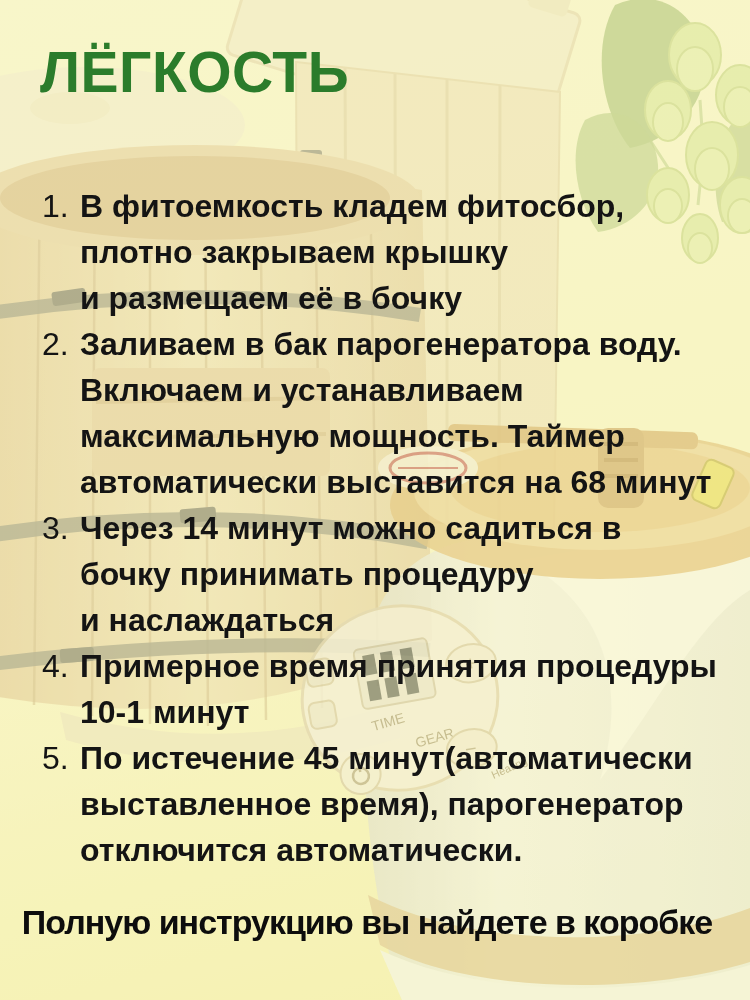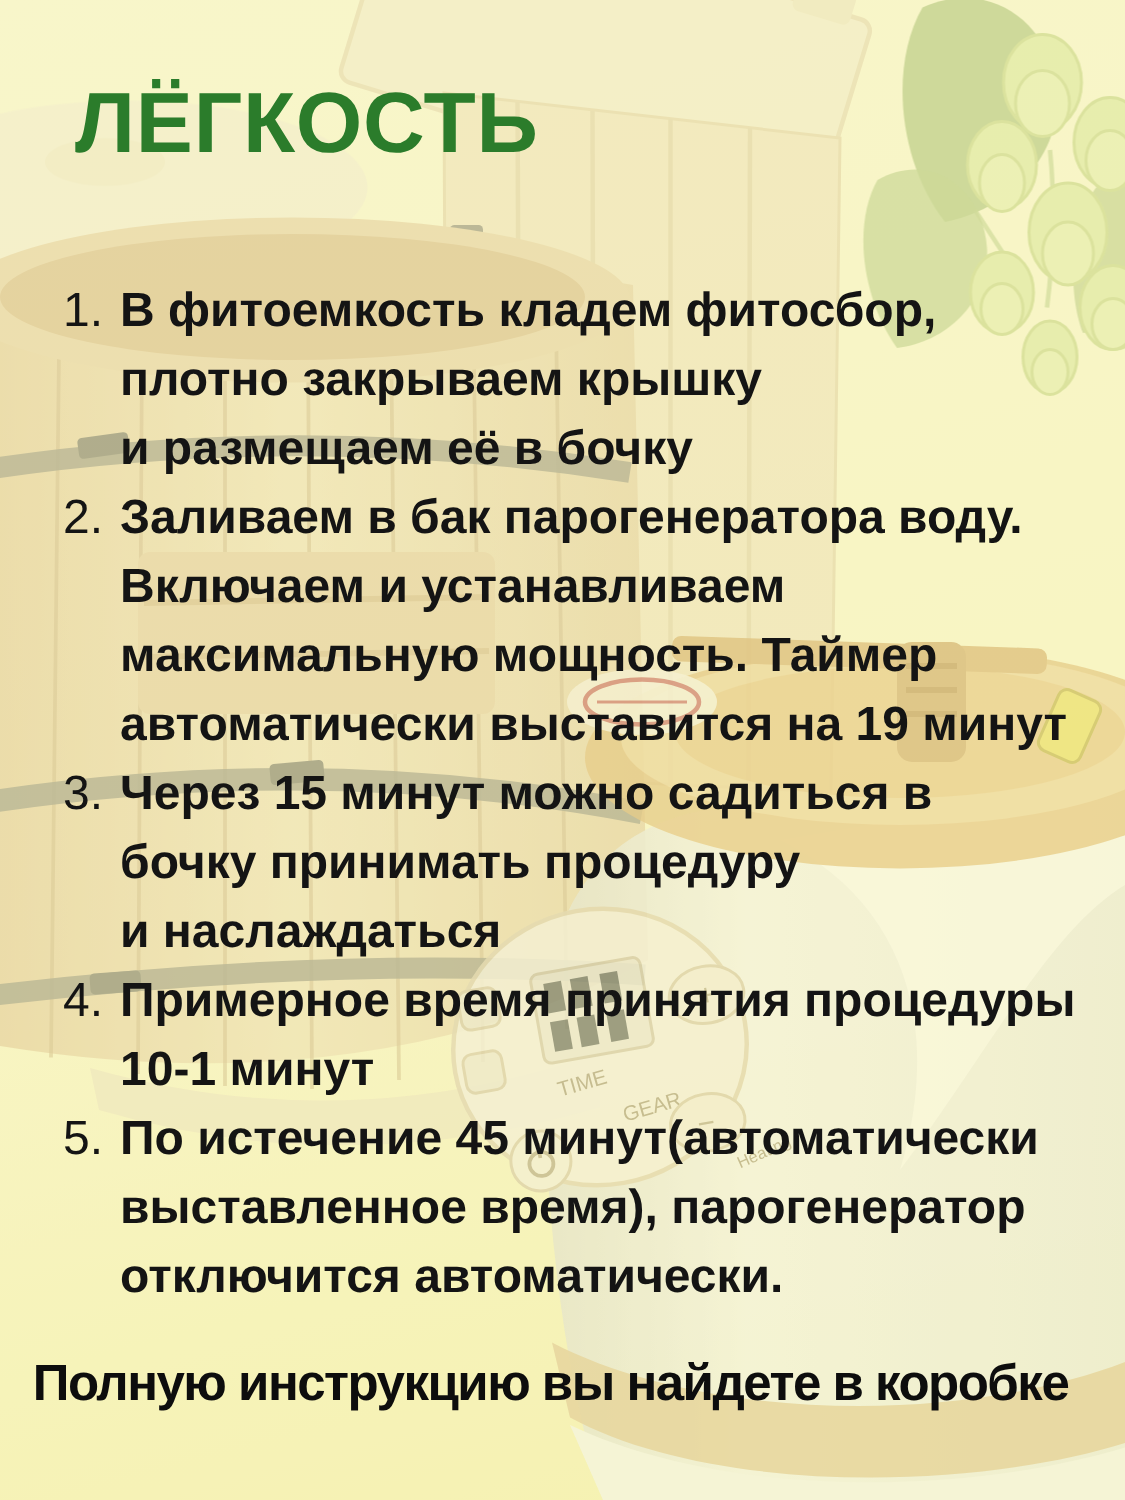--- a/index.html
+++ b/index.html
@@ -5,21 +5,21 @@
   html,body{margin:0;padding:0;}
   .canvas{
     position:relative;
     width:750px;height:1000px;
     overflow:hidden;
     background:linear-gradient(165deg,#f9f7cf 0%,#f8f5c3 55%,#f4efa4 100%);
     font-family:"Liberation Sans", sans-serif;
   }
   .bg-art{position:absolute;inset:0;z-index:0;pointer-events:none;}
   .page-title{
-    position:absolute;left:38px;top:40px;z-index:2;margin:12px;
+    position:absolute;left:38px;top:40px;z-index:2;margin:2px;
     font-size:57px;line-height:60px;font-weight:bold;
     letter-spacing:0.5px;
   }
   .page-title span{display:block;}
   .steps{
     position:absolute;left:42px;top:183px;width:676px;z-index:2;
     margin:0;padding:0;list-style:none;
     font-size:32px;line-height:46px;color:#141414;
   }
   .step{display:flex;align-items:flex-start;}
@@ -205,25 +205,25 @@
       <span class="step-num">1.</span>
       <span class="step-text">В фитоемкость кладем фитосбор,
 плотно закрываем крышку
 и размещаем её в бочку</span>
     </li>
     <li class="step">
       <span class="step-num">2.</span>
       <span class="step-text">Заливаем в бак парогенератора воду.
 Включаем и устанавливаем
 максимальную мощность. Таймер
-автоматически выставится на 19 минут</span>
+автоматически выставится на 68 минут</span>
     </li>
     <li class="step">
       <span class="step-num">3.</span>
-      <span class="step-text">Через 15 минут можно садиться в
+      <span class="step-text">Через 14 минут можно садиться в
 бочку принимать процедуру
 и наслаждаться</span>
     </li>
     <li class="step">
       <span class="step-num">4.</span>
       <span class="step-text">Примерное время принятия процедуры
 10-1 минут</span>
     </li>
     <li class="step">
       <span class="step-num">5.</span>

